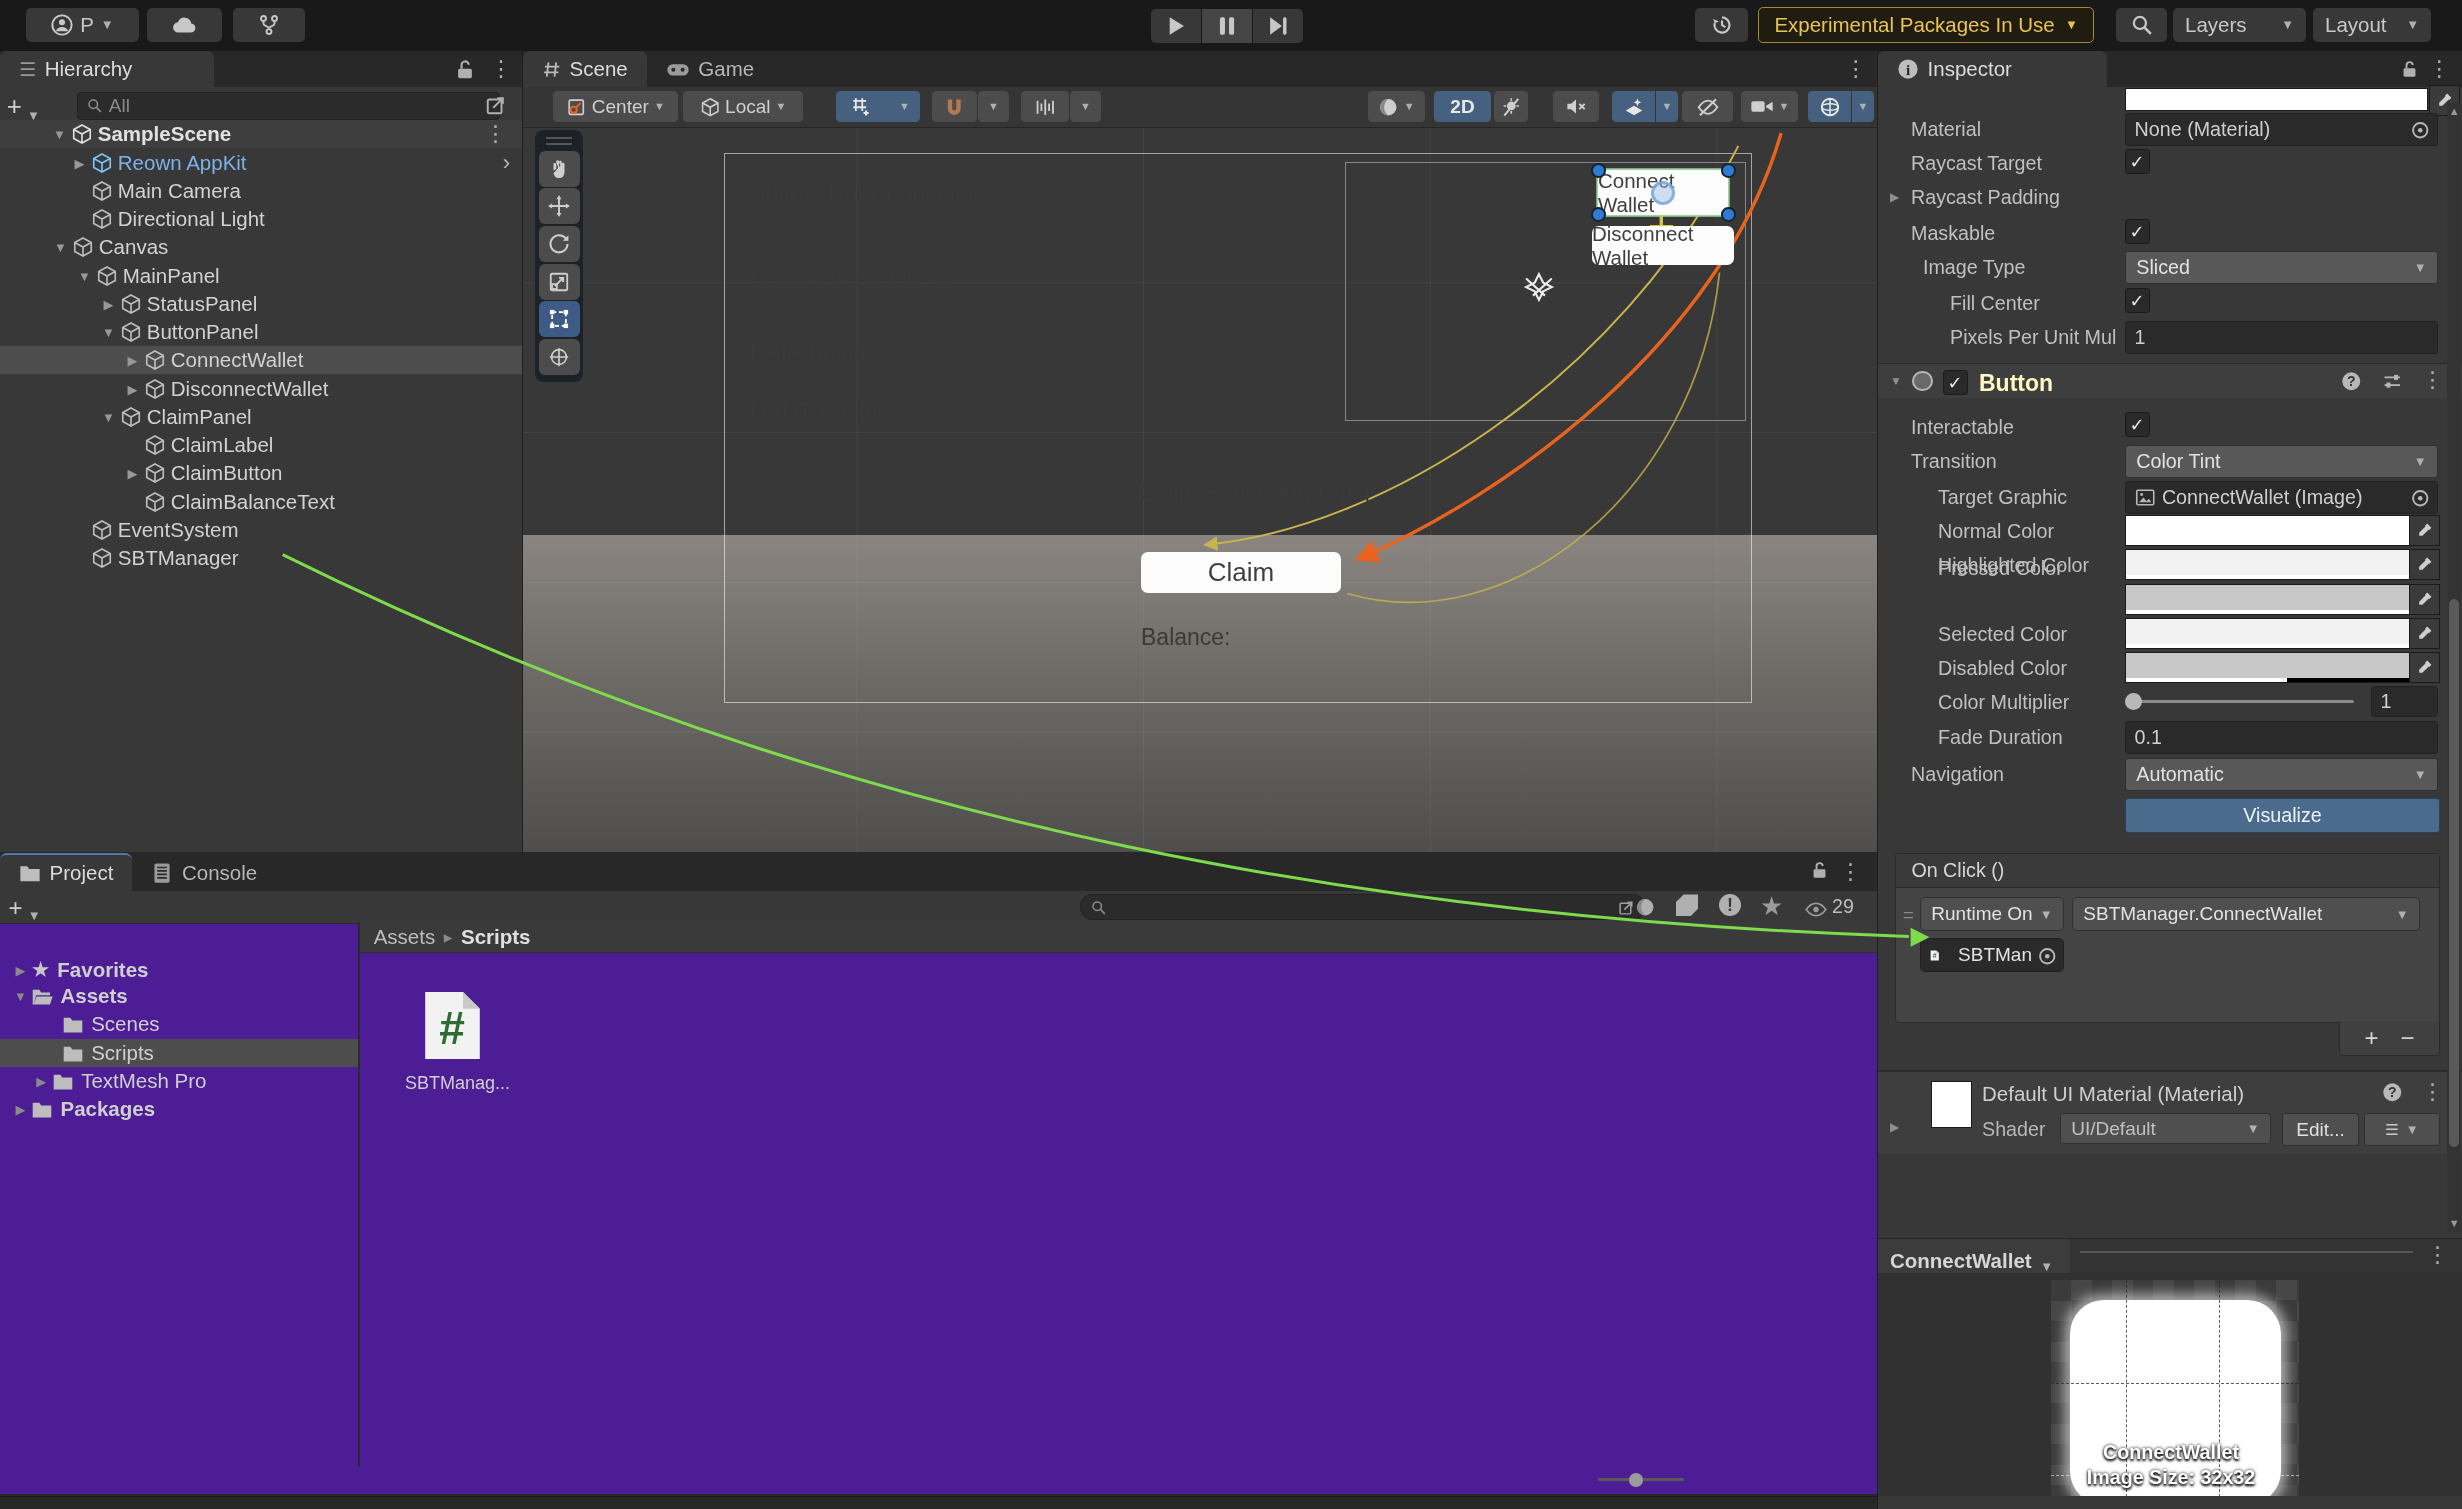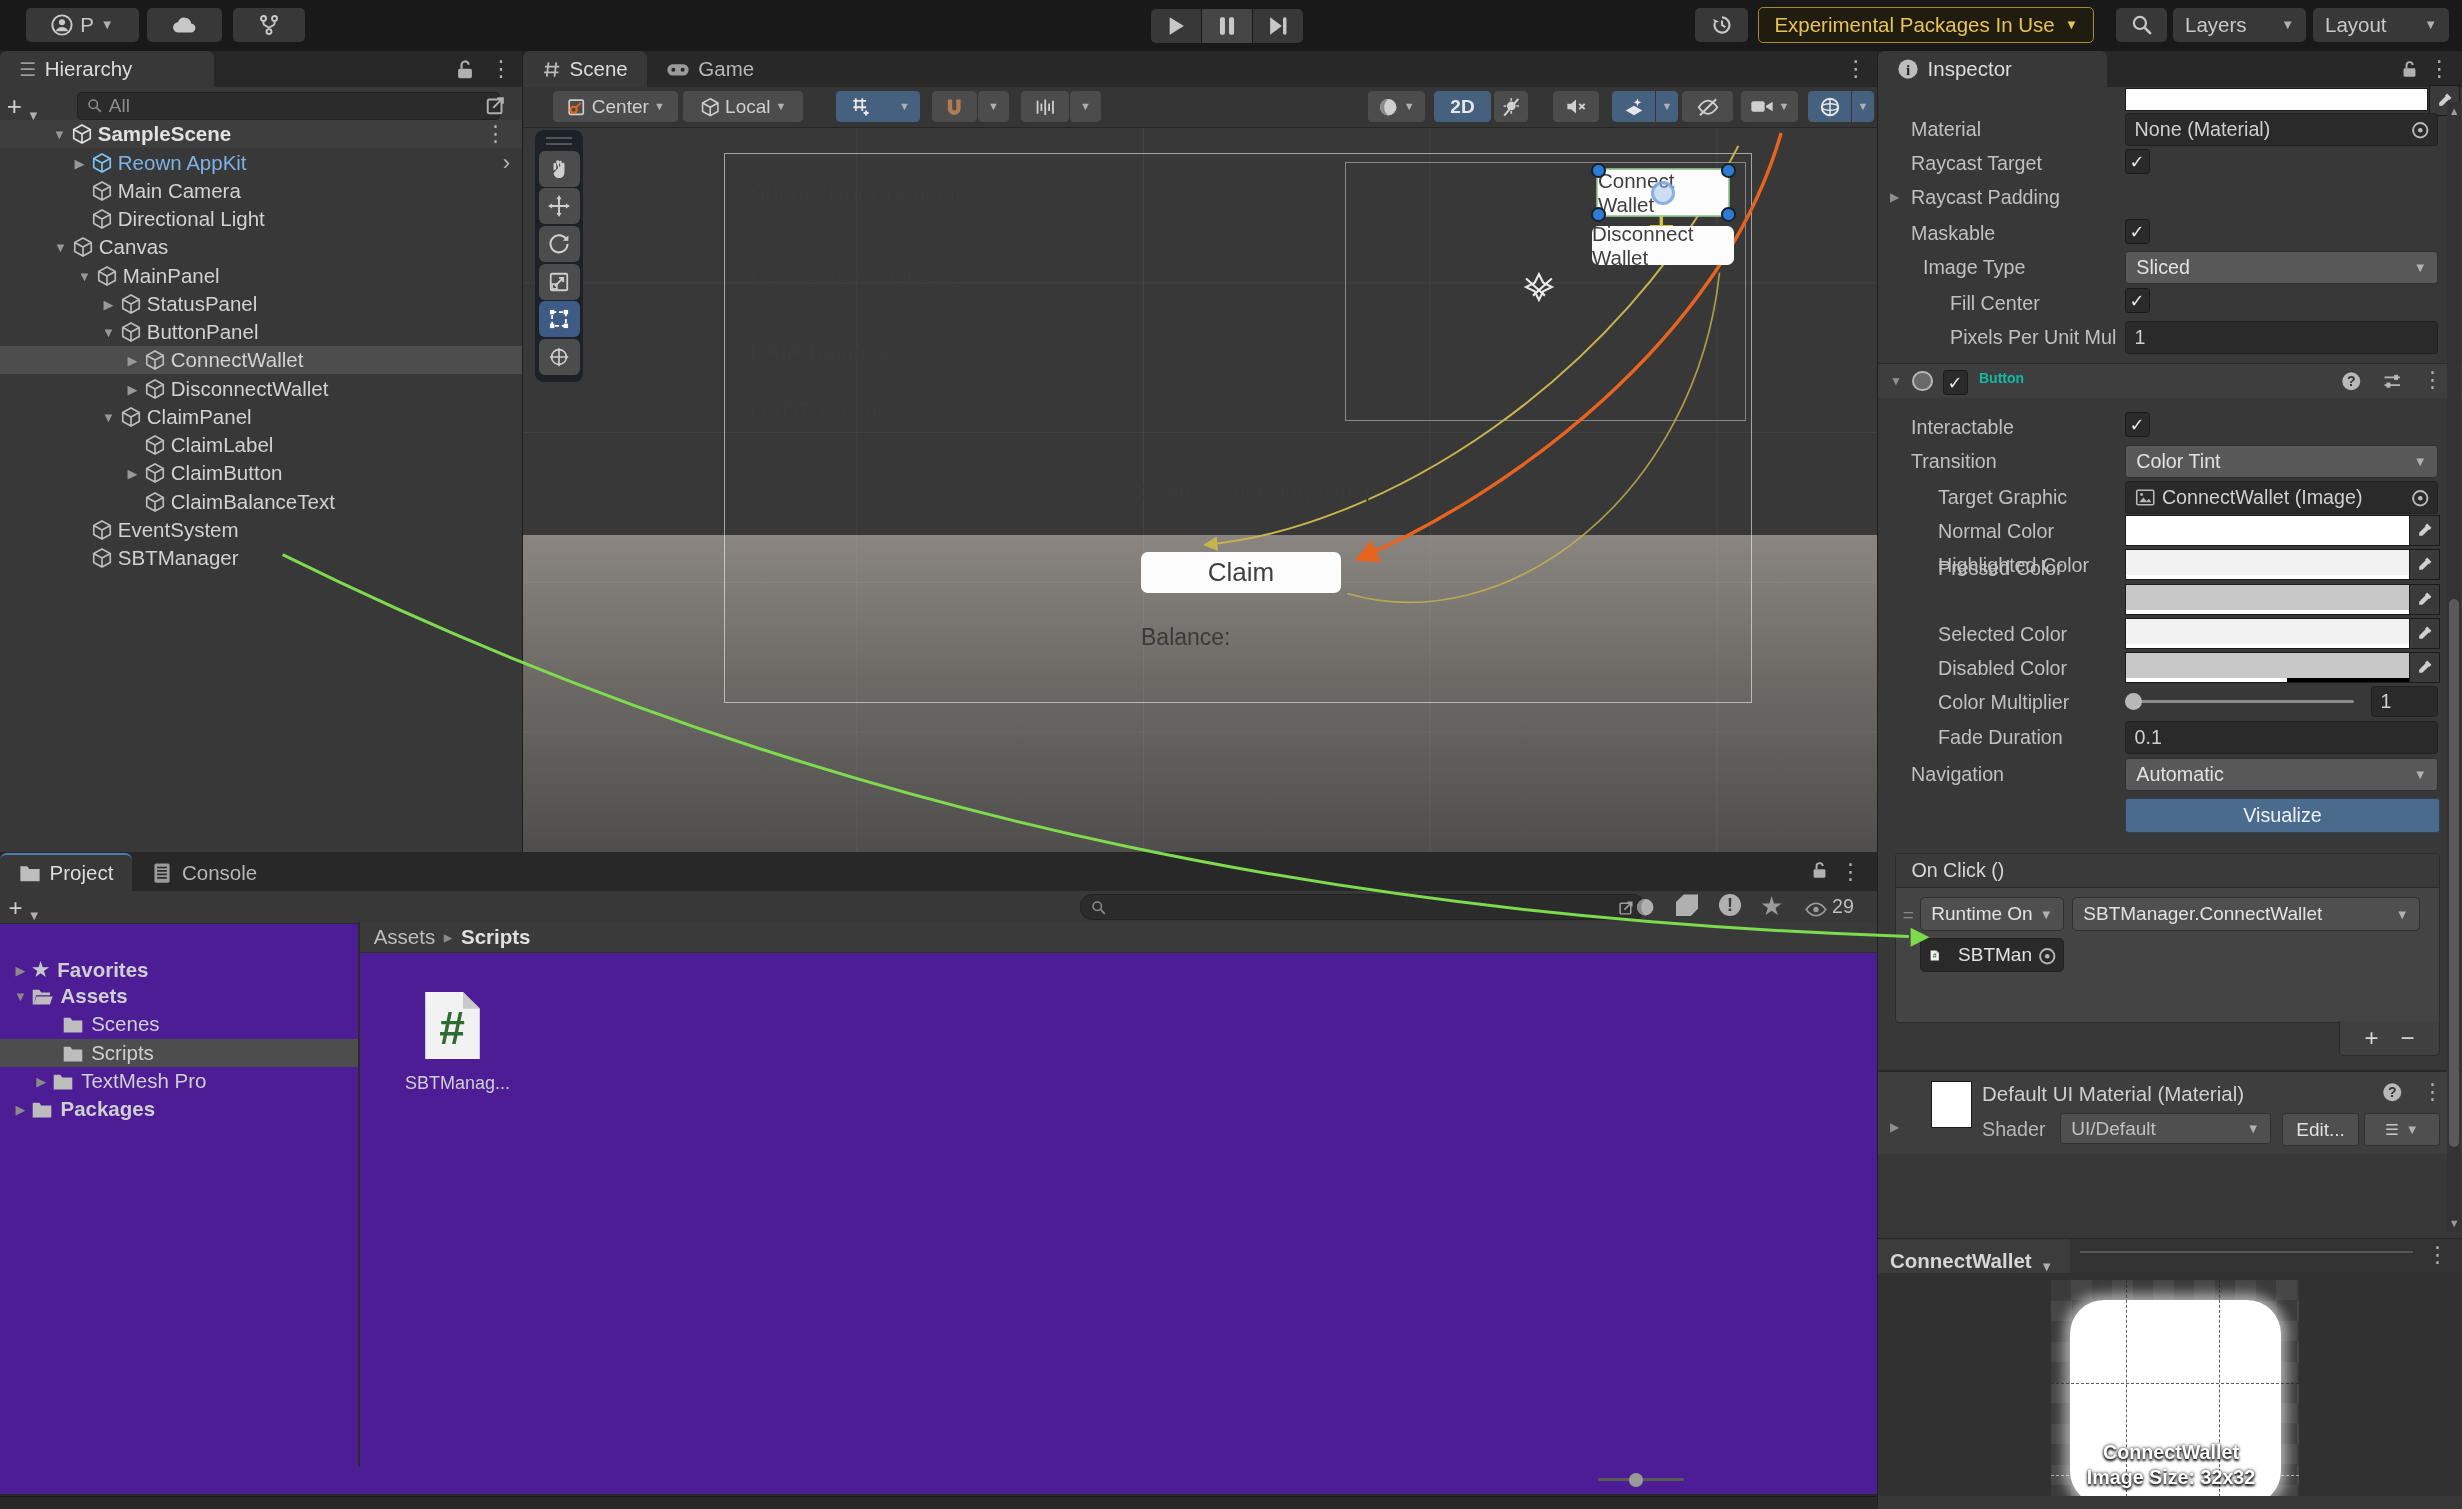--- a/index.html
+++ b/index.html
@@ -291,21 +291,21 @@
   </div>
   <div class="abs tbtn" style="left:2116px;top:7.7px;width:51px">
     <svg class="icon" viewBox="0 0 26 26" width="22" height="22">
         <use href="#i-mag"></use>
       </svg>
   </div>
   <div class="abs tbtn" style="left:2173px;top:7.7px;width:133px;justify-content:flex-start;padding:0 12px;box-sizing:border-box">
     <span style="font-size:20.5px">Layers</span>
     <span class="caret" style="margin-left:auto">▼</span>
   </div>
-  <div class="abs tbtn" style="left:2313px;top:7.7px;width:136px;justify-content:center;padding:0 12px;box-sizing:border-box">
+  <div class="abs tbtn" style="left:2313px;top:7.7px;width:118px;justify-content:center;padding:0 12px;box-sizing:border-box">
     <span style="font-size:20.5px">Layout</span>
     <span class="caret" style="margin-left:auto">▼</span>
   </div>
 </div>
 
 <div class="abs panel" style="left:0;top:51px;width:522px;height:801px;border-right:1.7px solid #1f1f1f">
   <div class="abs tabstrip" style="left:0;top:0;width:522px;height:36px">
     <div class="tab active" style="width:214px;box-sizing:border-box">
       <span style="font-size:19px;color:#9a9a9a">☰</span>
       <span>Hierarchy</span>
@@ -805,21 +805,21 @@
   <div class="ifield" style="left:247px;top:270px;width:313px;height:33px">
     <span>1</span>
   </div>
 
   <div class="sep" style="top:312px"></div>
 
   <div class="abs" style="left:0;top:313px;width:586px;height:34px;background:#3e3e3e">
     <span class="ifold" style="top:10.3px;position:absolute">▼</span>
     <div class="abs" style="left:34px;top:6.8px;width:20.5px;height:20.5px;border-radius:50%;border:2.6px solid #b8b8b8;box-sizing:border-box;background:#6a6a6a"></div>
     <div class="icheck" style="left:65px;top:6px;position:absolute"></div>
-    <span class="abs" style="left:101px;top:6px;font-size:14px;font-weight:bold;color:#14b8a6">Button</span>
+    <span class="abs" style="left:101px;top:6px;font-size:23px;font-weight:bold;color:#fef9c3">Button</span>
     <svg class="abs" style="right:103px;top:6.8px;width:20.5px;height:20.5px;color:#b8b8b8" viewBox="0 0 24 24" width="20.5" height="20.5">
         <use href="#i-help"></use>
       </svg>
     <svg class="abs" style="right:62px;top:6.8px;width:20.5px;height:20.5px;color:#b8b8b8" viewBox="0 0 24 24" width="20.5" height="20.5">
         <use href="#i-sliders"></use>
       </svg>
     <div class="abs kebab" style="right:20.5px;top:3.4px">⋮</div>
   </div>
 
   <span class="ilabel" style="top:365px">Interactable</span>

